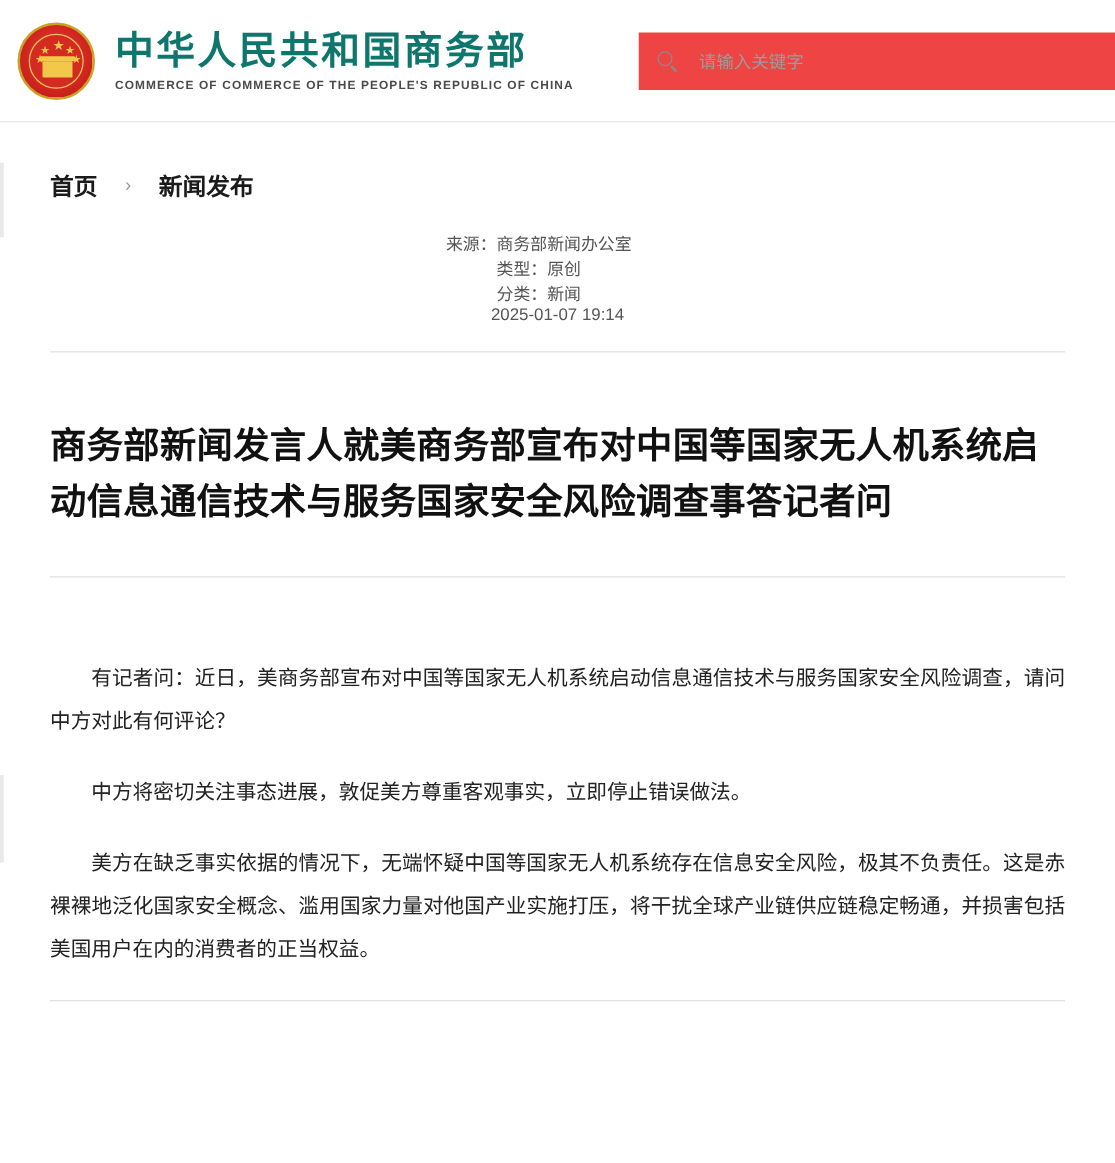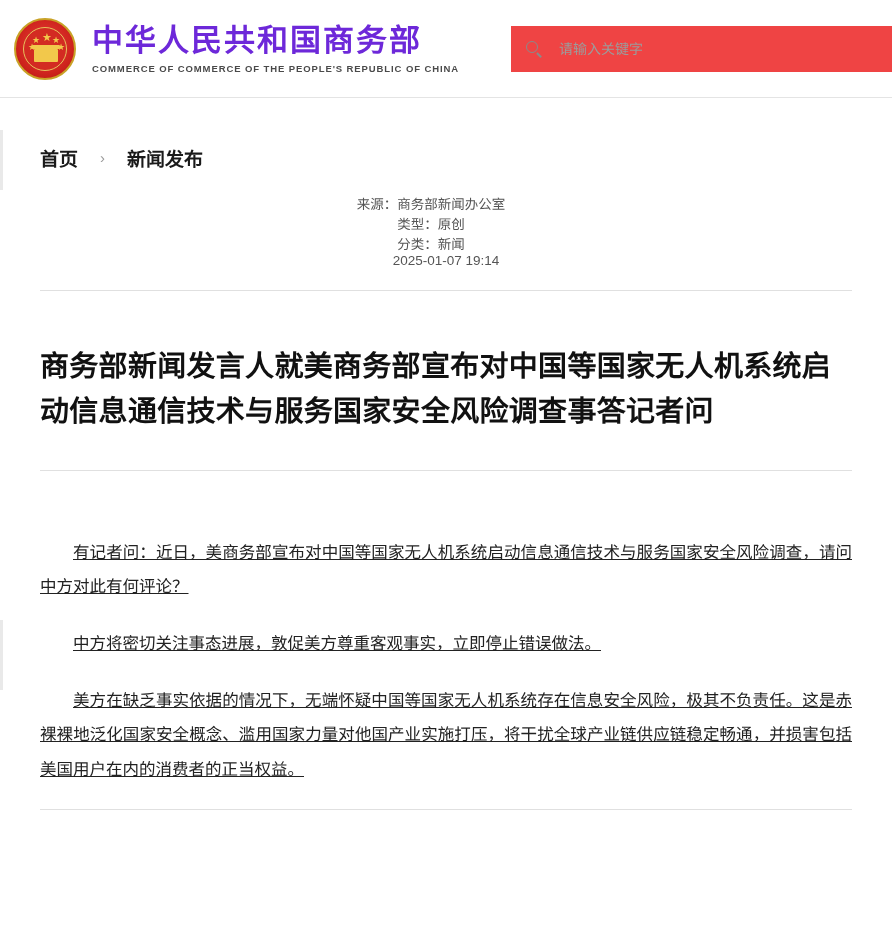--- a/index.html
+++ b/index.html
@@ -72,21 +72,21 @@
   .emblem-star.s0 { left: 18px; top: 5px; font-size: 11px; }
   .emblem-star.s1 { left: 8px;  top: 8px; }
   .emblem-star.s2 { left: 28px; top: 8px; }
   .emblem-star.s3 { left: 4px;  top: 15px; }
   .emblem-star.s4 { left: 33px; top: 15px; }
 
   .org-block { display: flex; flex-direction: column; justify-content: center; }
   .org-cn {
     font-size: 31px;
     font-weight: bold;
-    color: #6d28d9;
+    color: #0f766e;
     letter-spacing: 2px;
     line-height: 1.15;
     font-family: "Liberation Serif", "DejaVu Serif", serif;
   }
   .org-en {
     margin-top: 5px;
     font-size: 9.5px;
     color: #4a4a4a;
     letter-spacing: 0.9px;
     font-weight: bold;
@@ -134,21 +134,21 @@
   }
   .search-input::placeholder { color: #9c9c9c; }
 
   
   .page {
     padding: 0 40px 0 40px;
     background: #fff;
   }
   .content-wrap {
     max-width: 812px;
-    margin: 10px auto;
+    margin: 0 auto;
   }
 
   .breadcrumb {
     display: flex;
     align-items: center;
     padding: 36px 0 22px 0;
     font-size: 19px;
     color: #1a1a1a;
     font-weight: bold;
   }
@@ -187,21 +187,20 @@
   .article-body {
     padding-top: 44px;
     font-size: 16.5px;
     line-height: 2.1;
     color: #222;
   }
   .article-body p {
     margin: 0 0 22px 0;
     text-indent: 2em;
     text-align: justify;
-    text-decoration: underline;
   }
   .bottom-rule {
     margin-top: 12px;
     border-top: 1px solid #e0e0e0;
   }
 
   
   .edge-mark {
     position: absolute;
     left: 0;

